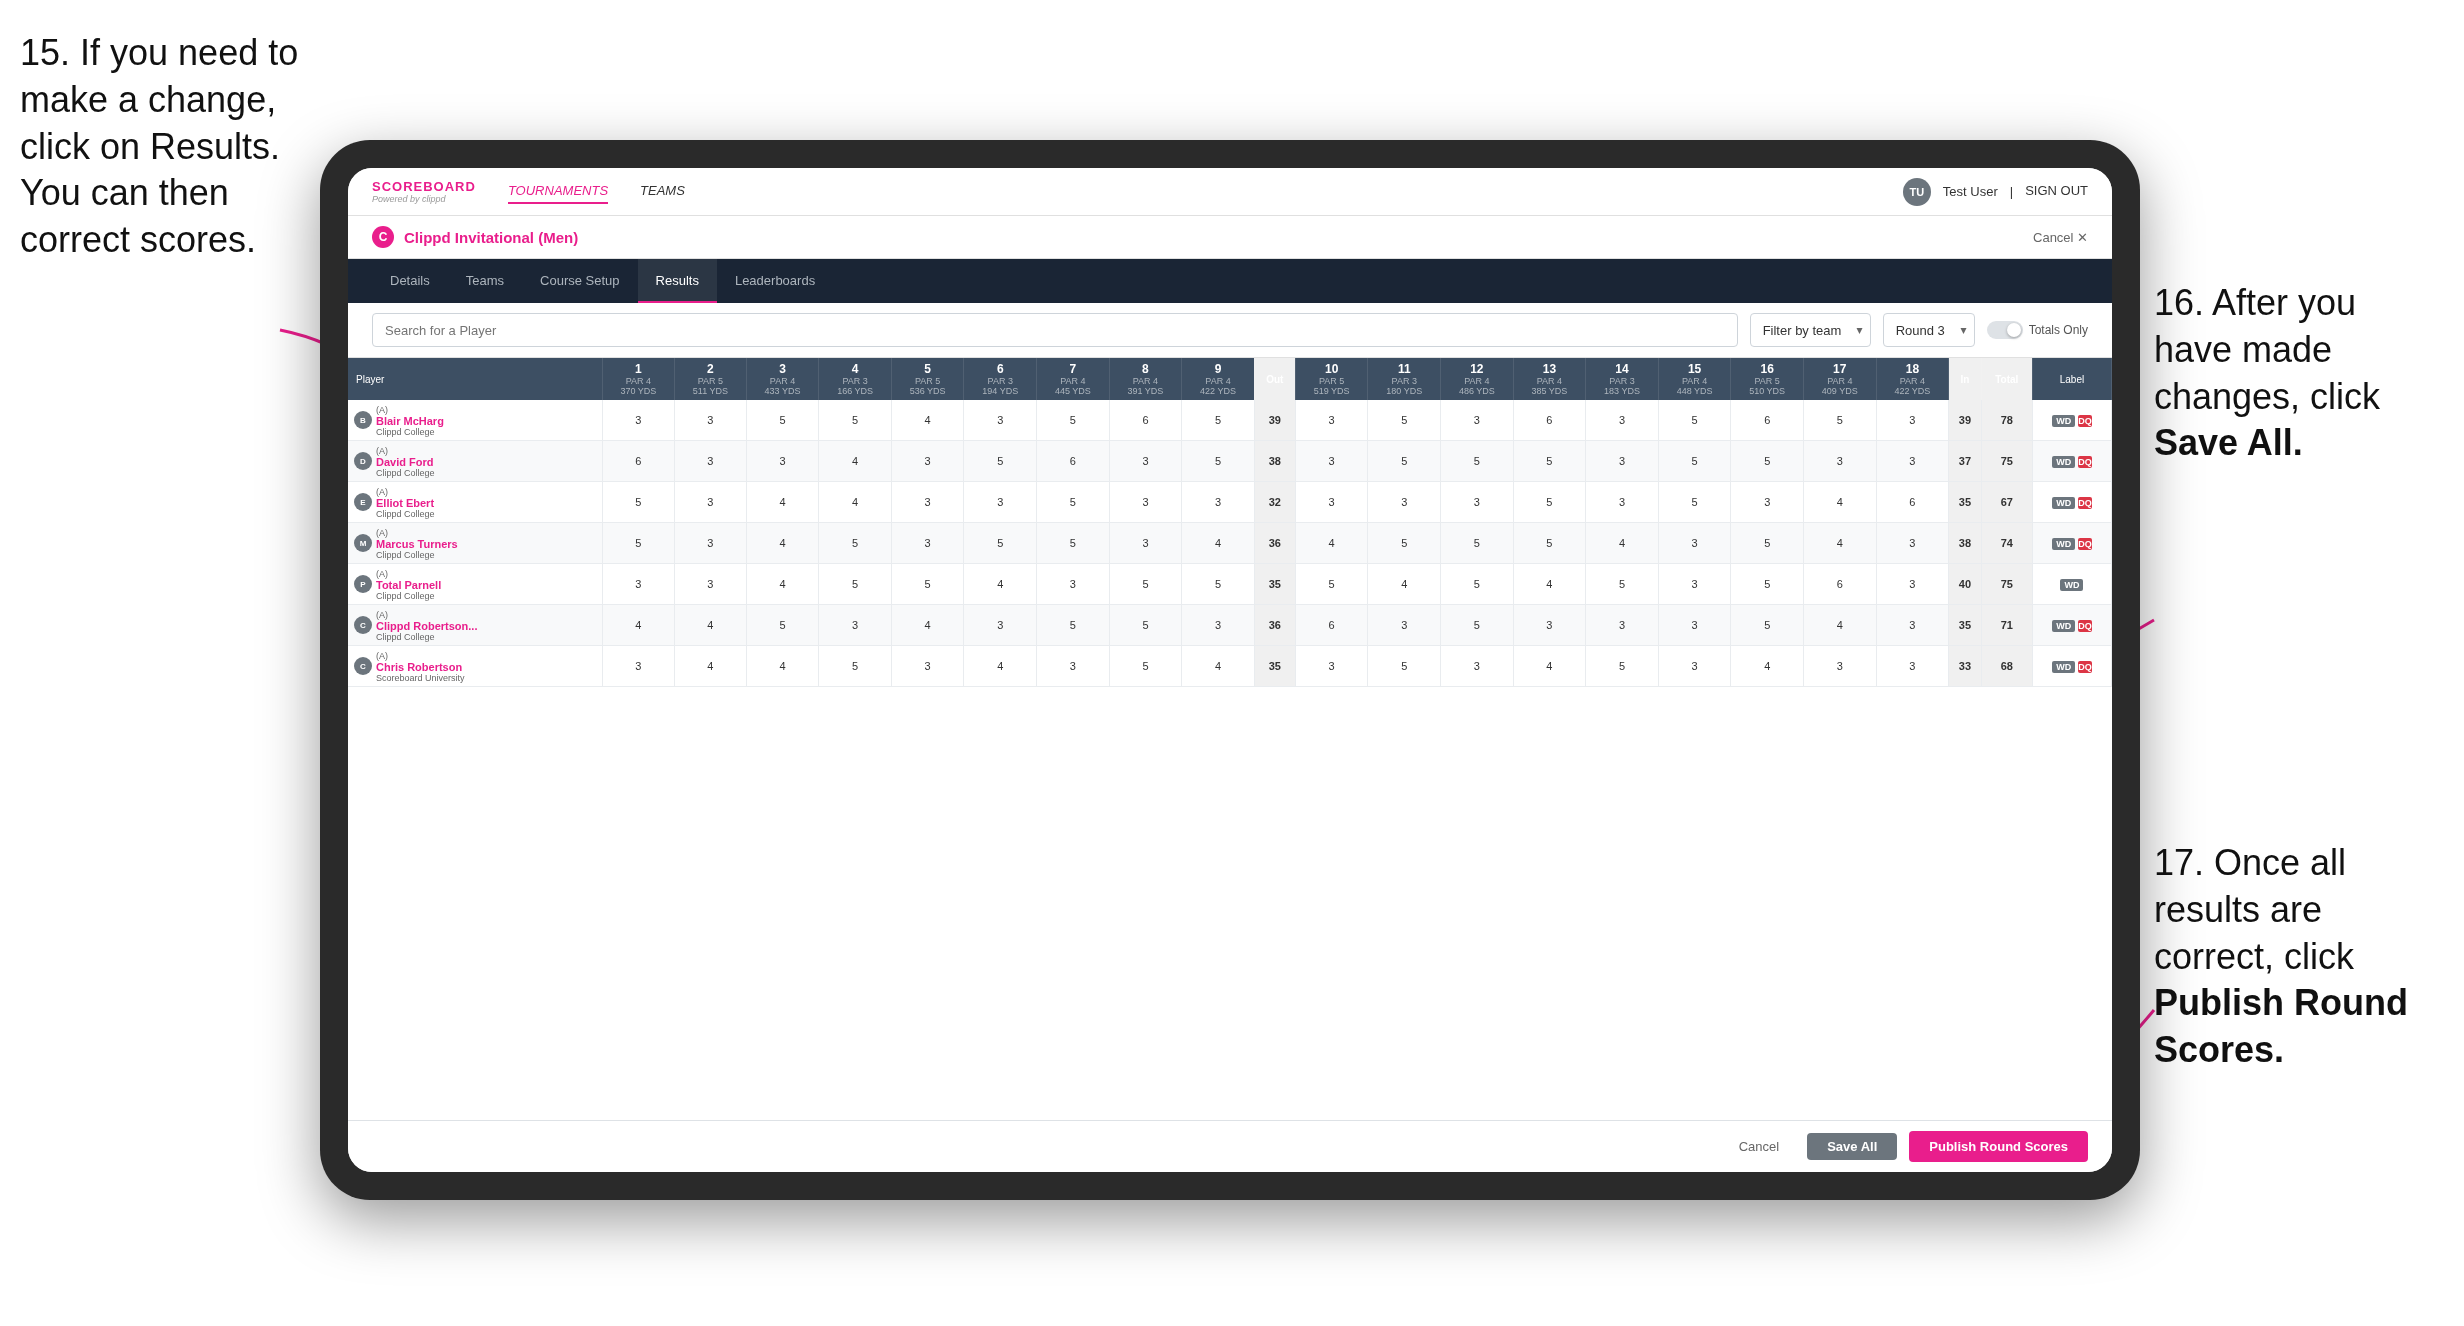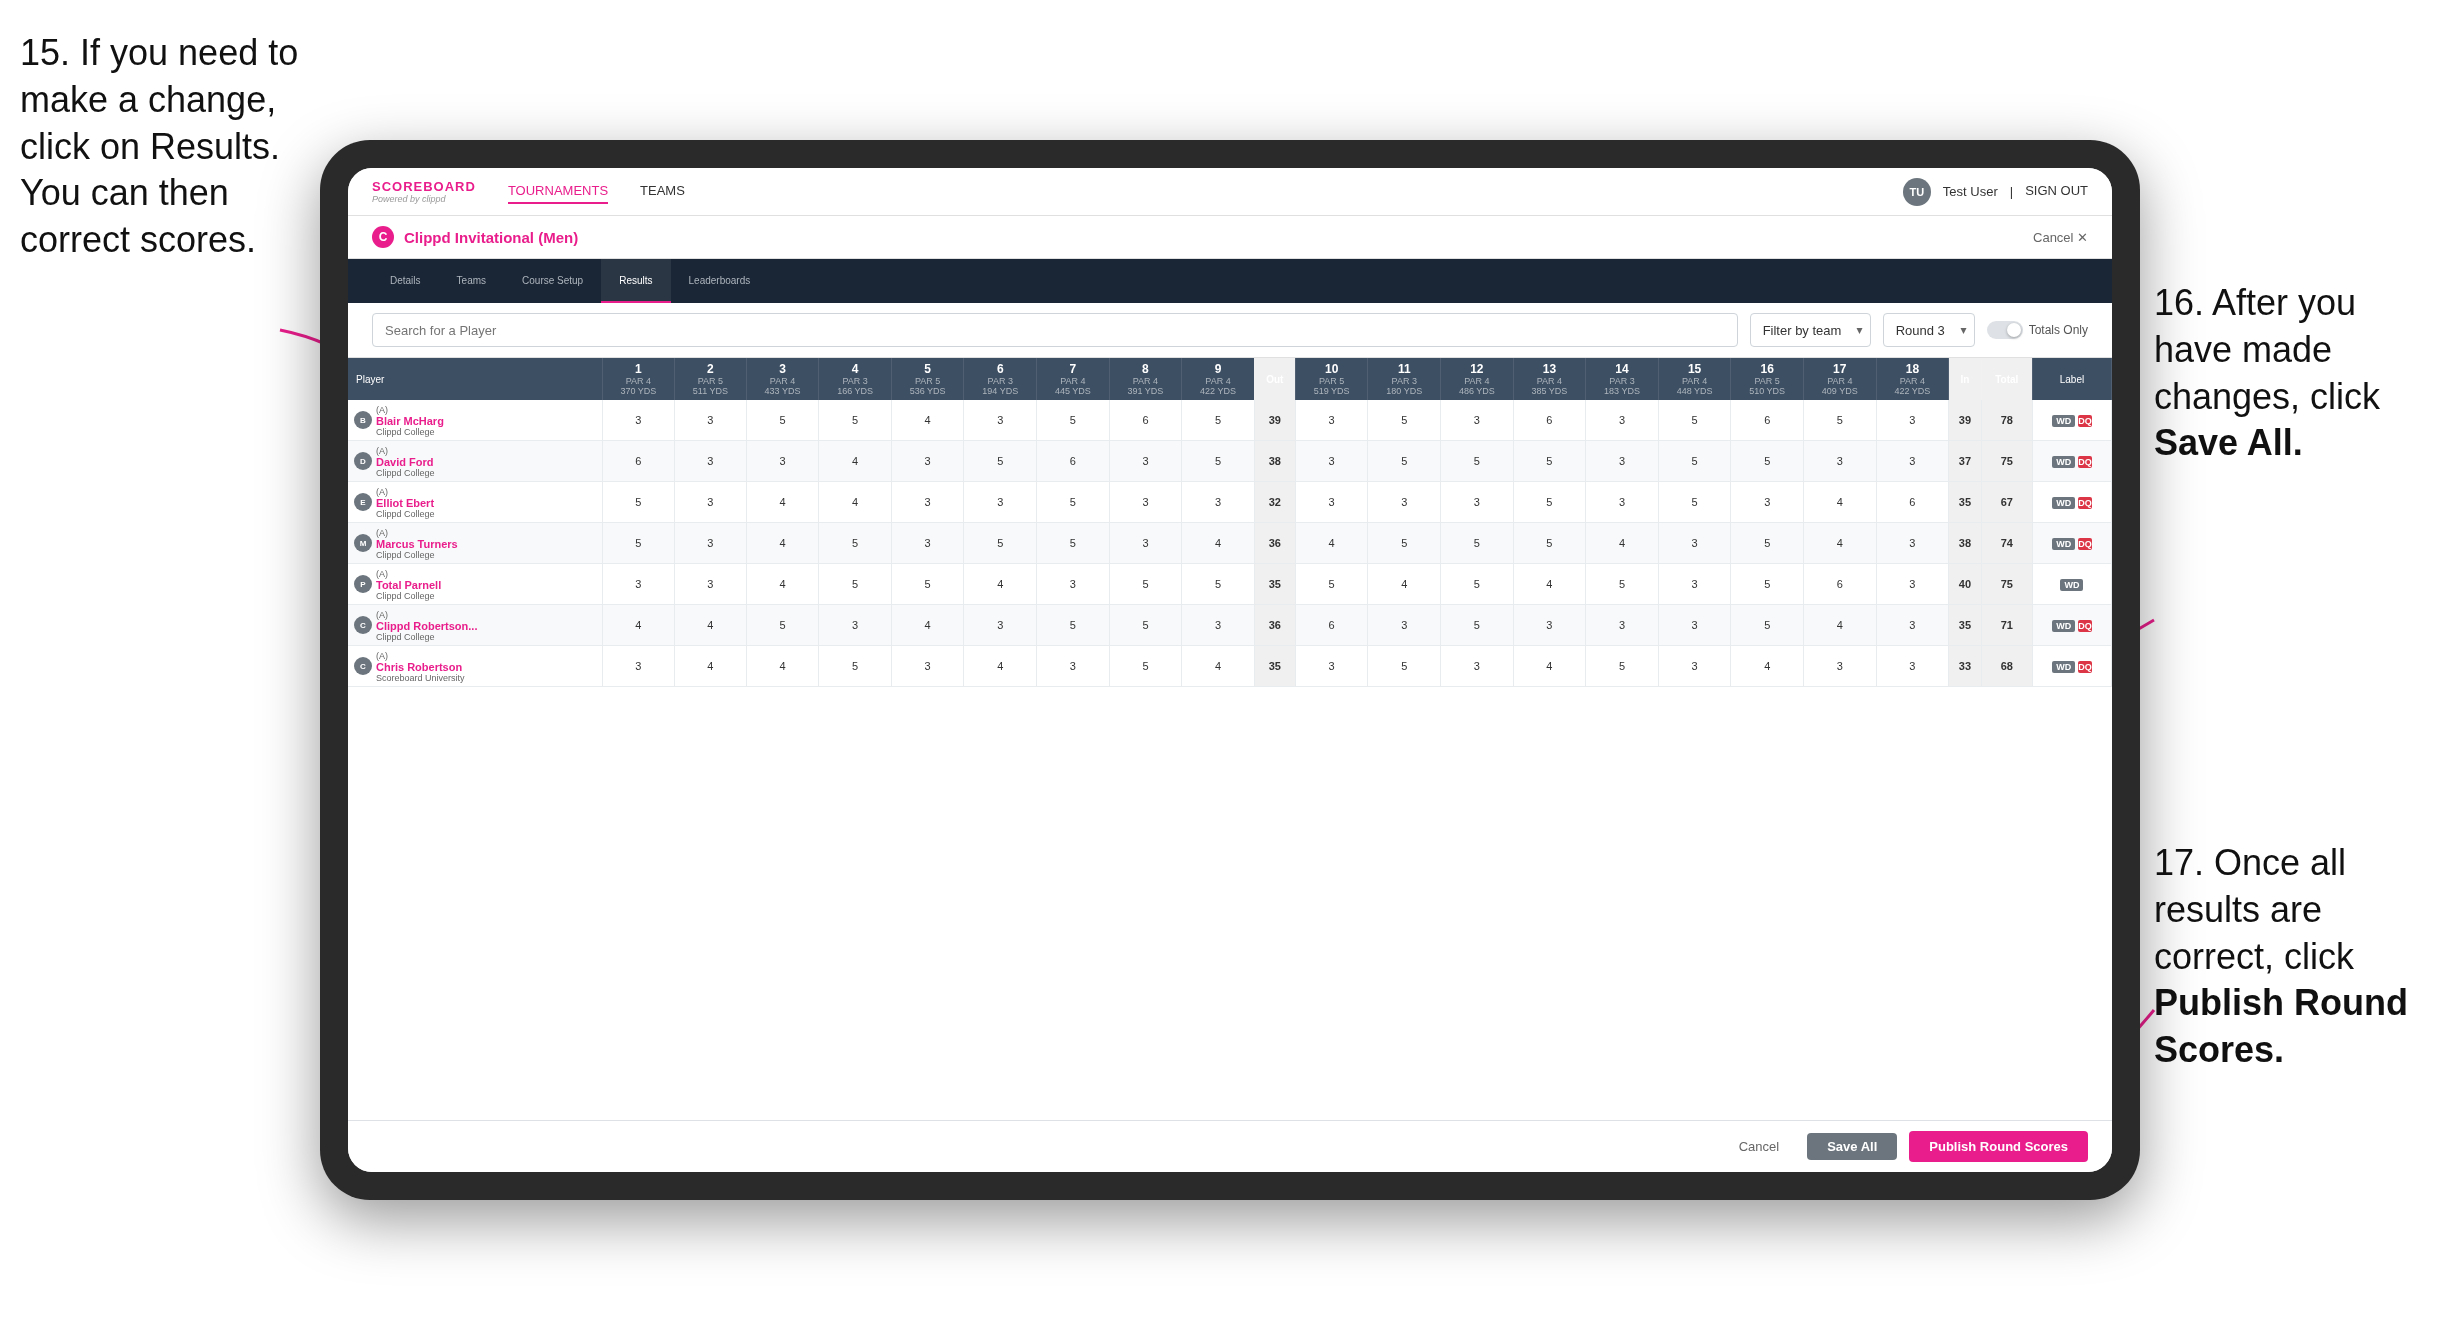--- a/index.html
+++ b/index.html
@@ -95,20 +95,21 @@
     }
     .logo-sub {
       font-size: 9px;
       color: #999;
       font-style: italic;
     }
     .nav-links {
       display: flex;
       gap: 32px;
       margin-left: 32px;
+      font-style: italic;
     }
     .nav-link {
       font-size: 13px;
       color: #333;
       text-transform: uppercase;
       font-weight: 500;
       cursor: pointer;
       padding: 4px 0;
       border-bottom: 2px solid transparent;
     }
@@ -180,21 +181,21 @@
       align-items: center;
       padding: 0 24px;
       height: 44px;
       flex-shrink: 0;
     }
     .tab-item {
       padding: 0 18px;
       height: 44px;
       display: flex;
       align-items: center;
-      font-size: 10px;
+      font-size: 13px;
       color: #adb5bd;
       cursor: pointer;
       border-bottom: 2px solid transparent;
     }
     .tab-item.active {
       color: #ffffff;
       border-bottom: 2px solid #e91e8c;
       background: rgba(255,255,255,0.08);
     }
 

